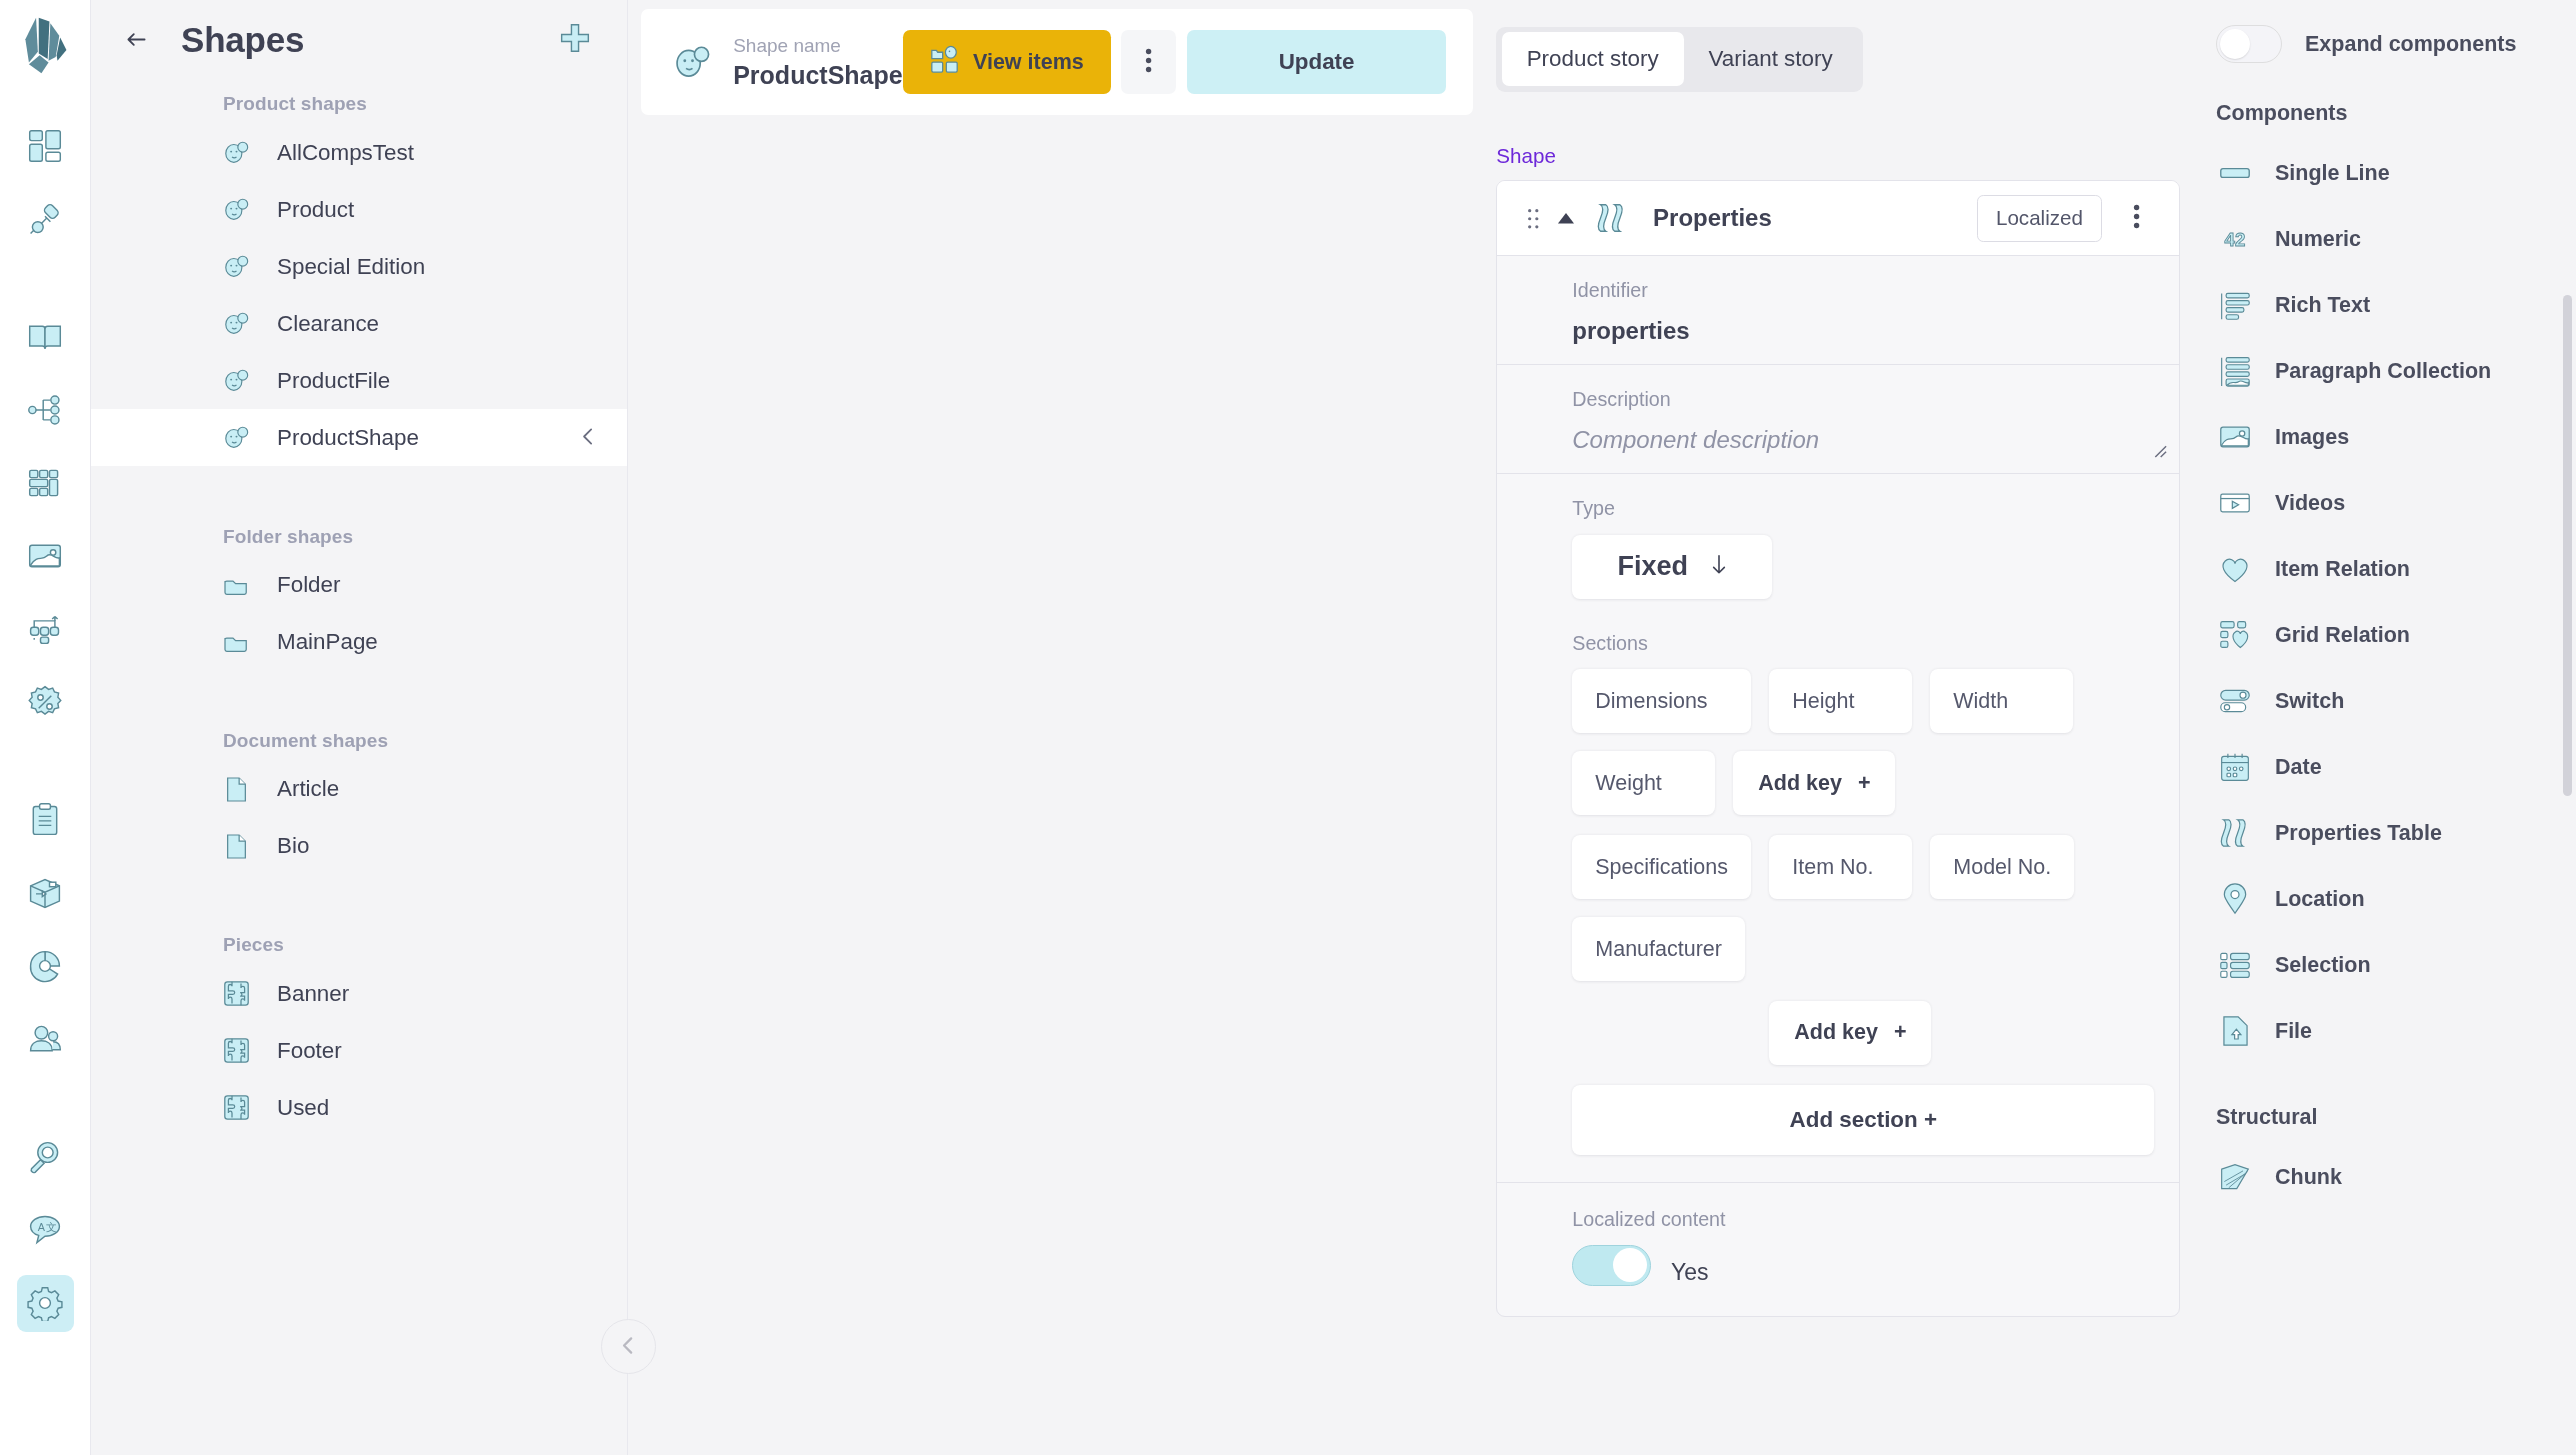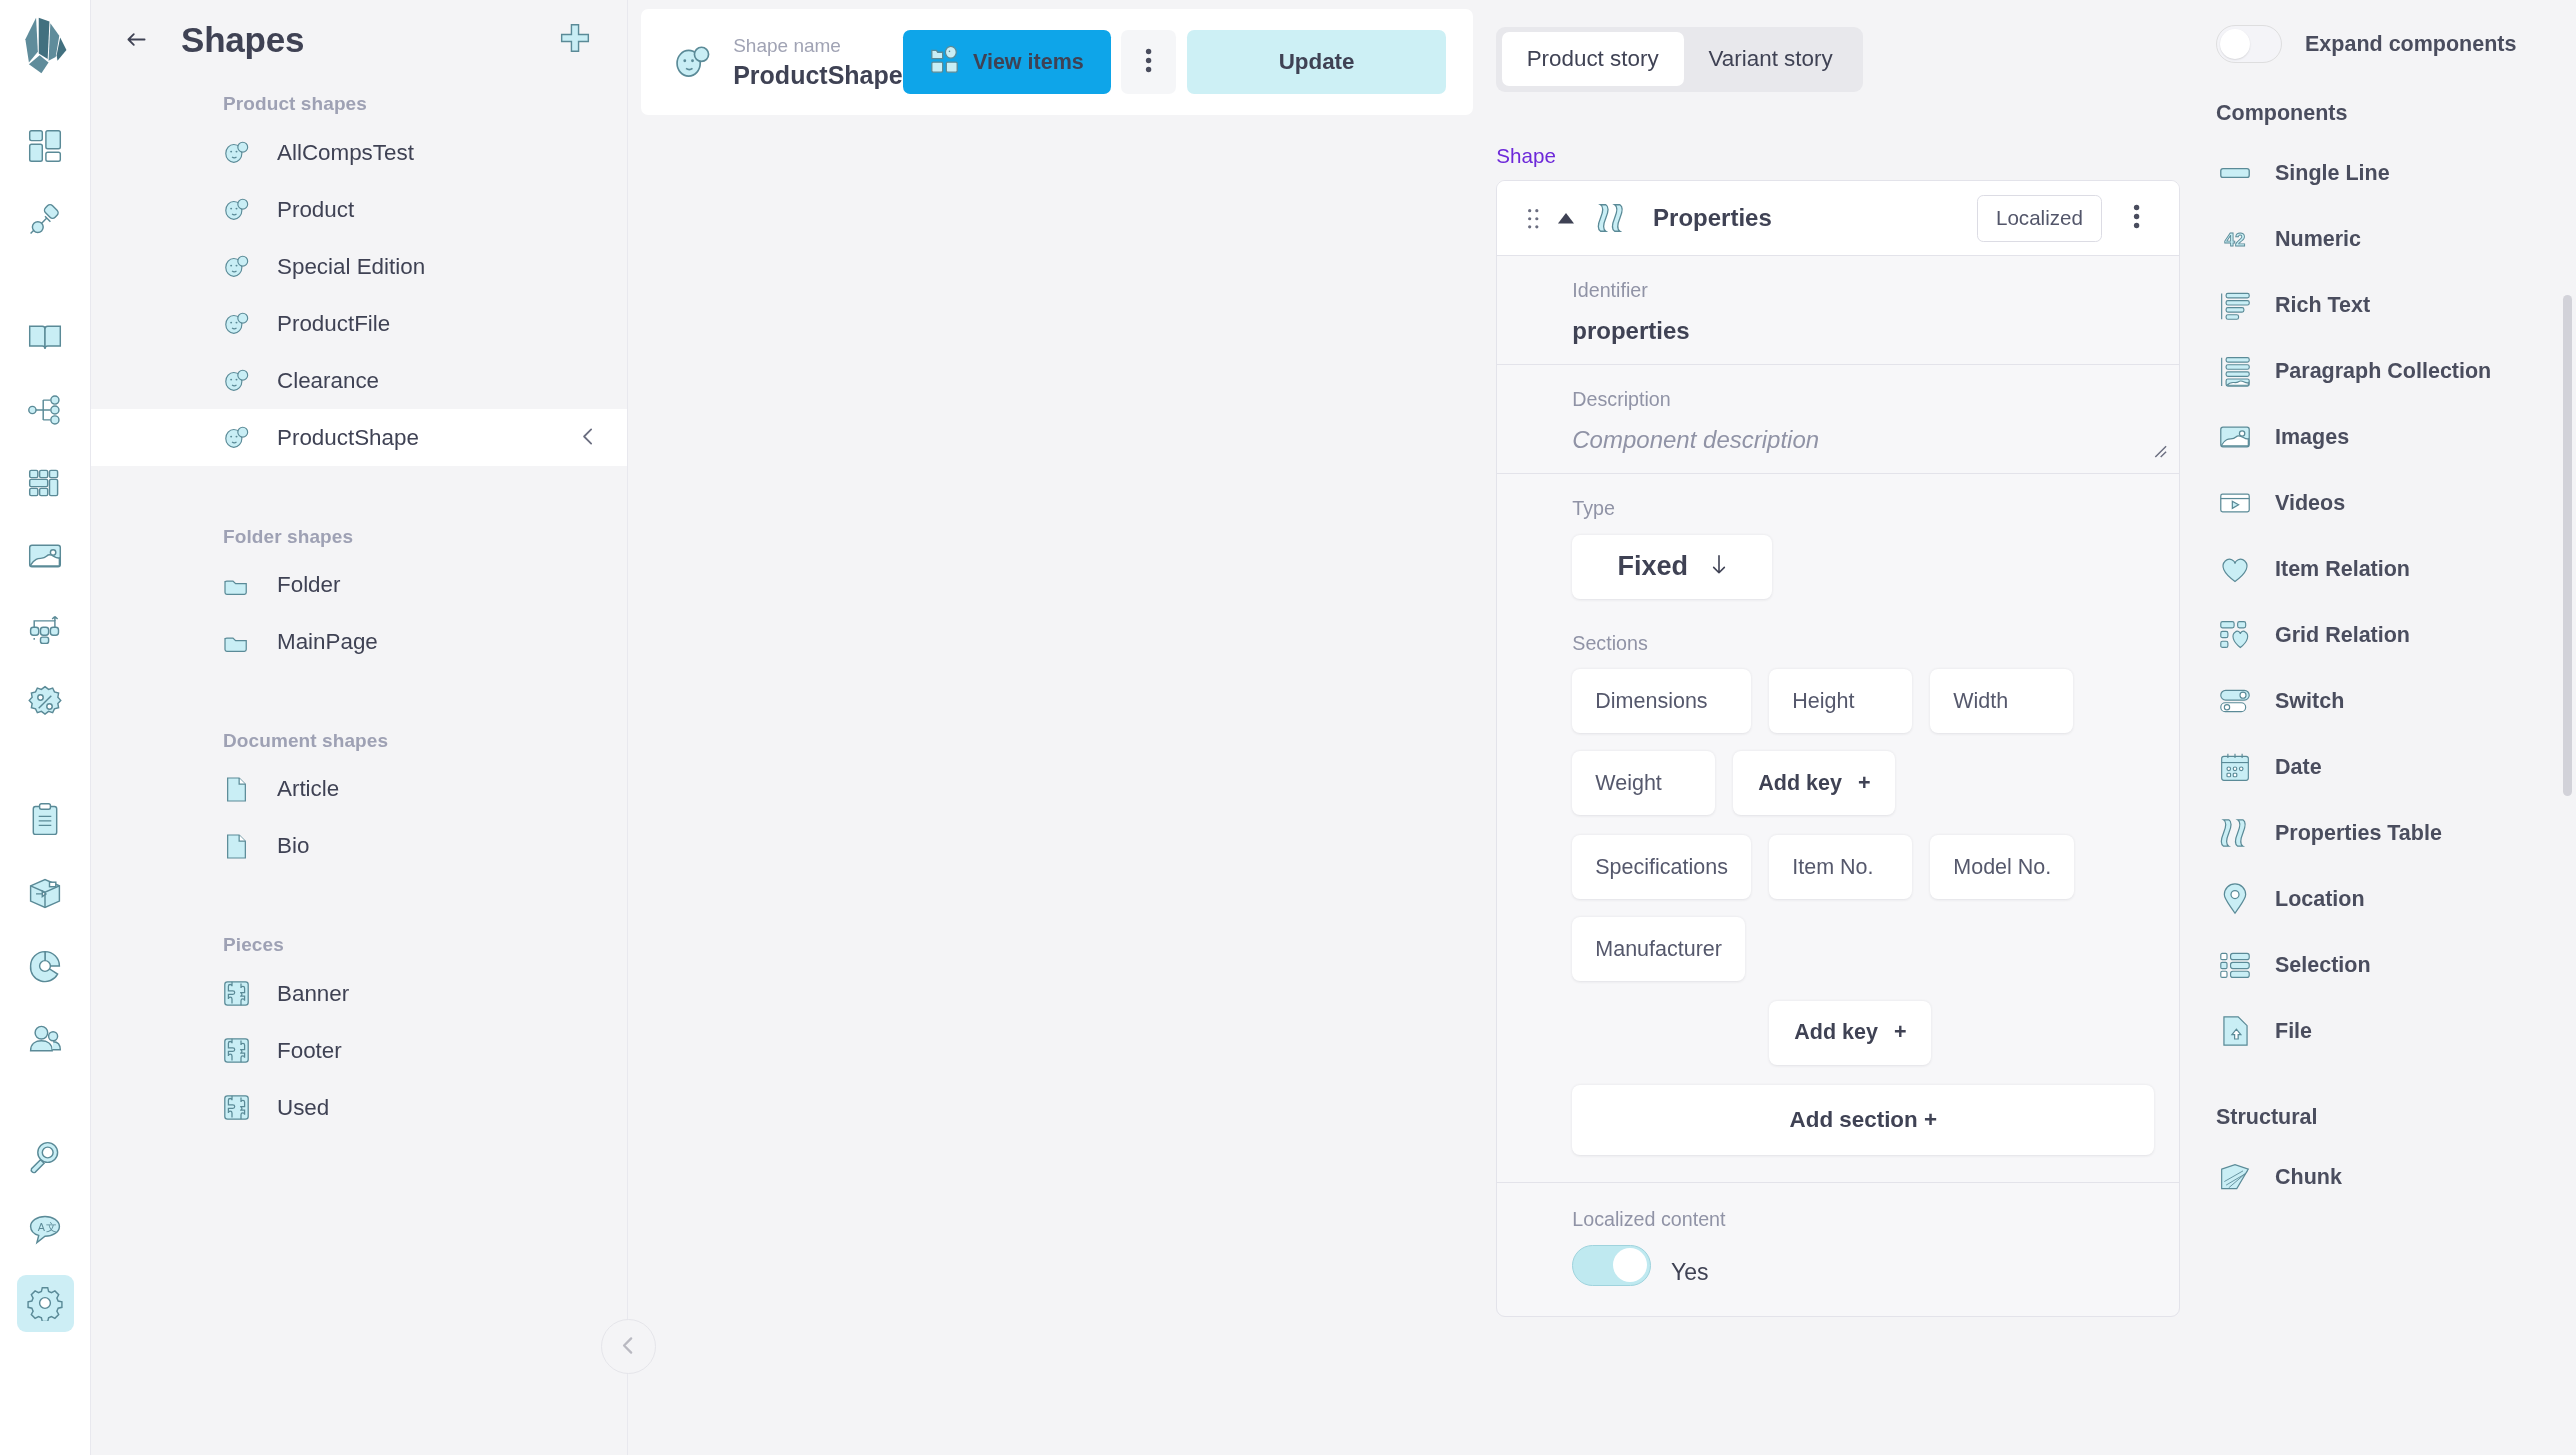--- a/index.html
+++ b/index.html
@@ -87,21 +87,21 @@
     padding: 0 27px 0 30px;
     flex: none;
   }
   .topbar-shape-ico { width: 43px; height: 43px; margin-right: 19.7px; flex:none; display:flex;align-items:center;justify-content:center;}
   .topbar-labels { display: flex; flex-direction: column; justify-content:center; }
   .lbl-muted { font-size: 19px; color: #a0a3b4; line-height: 1.35; }
   .topbar-name { font-size: 25px; font-weight: bold; color: #3f4254; line-height: 1.3; }
   .topbar-actions { margin-left: auto; display: flex; align-items: center; gap: 10.7px; }
   .btn-view {
     height: 64px; padding: 0 27px; border-radius: 7.2px;
-    background: #0ea5e9; border: none; cursor: pointer;
+    background: #eab308; border: none; cursor: pointer;
     display: flex; align-items: center; gap: 14.3px;
     font-size: 21.5px; font-weight: bold; color: #3f4254;
     font-family: inherit;
   }
   .btn-kebab {
     height: 64px; width: 55px; border-radius: 7.2px;
     background: #f5f6f8; border: none; cursor:pointer;
     display:flex; align-items:center; justify-content:center;
   }
   .btn-update {
@@ -490,34 +490,34 @@
     <div class="shape-row">
       <span class="ico">
         <svg width="27" height="25" viewBox="0 0 30 28" fill="#c9eef5" stroke="#5a8a97" stroke-width="1.3">
           <ellipse cx="12" cy="15" rx="9" ry="10"></ellipse>
             <circle cx="22" cy="8" r="5.5"></circle>
           <circle cx="9" cy="13" r="1.1" fill="#5a8a97" stroke="none"></circle>
             <circle cx="15" cy="13" r="1.1" fill="#5a8a97" stroke="none"></circle>
           <path d="M10 19 q2.5 2 5 0" fill="none"></path>
         </svg>
       </span>
-      <span class="nm">ProductFile</span>
+      <span class="nm">Clearance</span>
     </div>
 
     <div class="shape-row">
       <span class="ico">
         <svg width="27" height="25" viewBox="0 0 30 28" fill="#c9eef5" stroke="#5a8a97" stroke-width="1.3">
           <ellipse cx="12" cy="15" rx="9" ry="10"></ellipse>
             <circle cx="22" cy="8" r="5.5"></circle>
           <circle cx="9" cy="13" r="1.1" fill="#5a8a97" stroke="none"></circle>
             <circle cx="15" cy="13" r="1.1" fill="#5a8a97" stroke="none"></circle>
           <path d="M10 19 q2.5 2 5 0" fill="none"></path>
         </svg>
       </span>
-      <span class="nm">Clearance</span>
+      <span class="nm">ProductFile</span>
     </div>
 
     <div class="shape-row selected">
       <span class="ico">
         <svg width="27" height="25" viewBox="0 0 30 28" fill="#c9eef5" stroke="#5a8a97" stroke-width="1.3">
           <ellipse cx="12" cy="15" rx="9" ry="10"></ellipse>
             <circle cx="22" cy="8" r="5.5"></circle>
           <circle cx="9" cy="13" r="1.1" fill="#5a8a97" stroke="none"></circle>
             <circle cx="15" cy="13" r="1.1" fill="#5a8a97" stroke="none"></circle>
           <path d="M10 19 q2.5 2 5 0" fill="none"></path>

